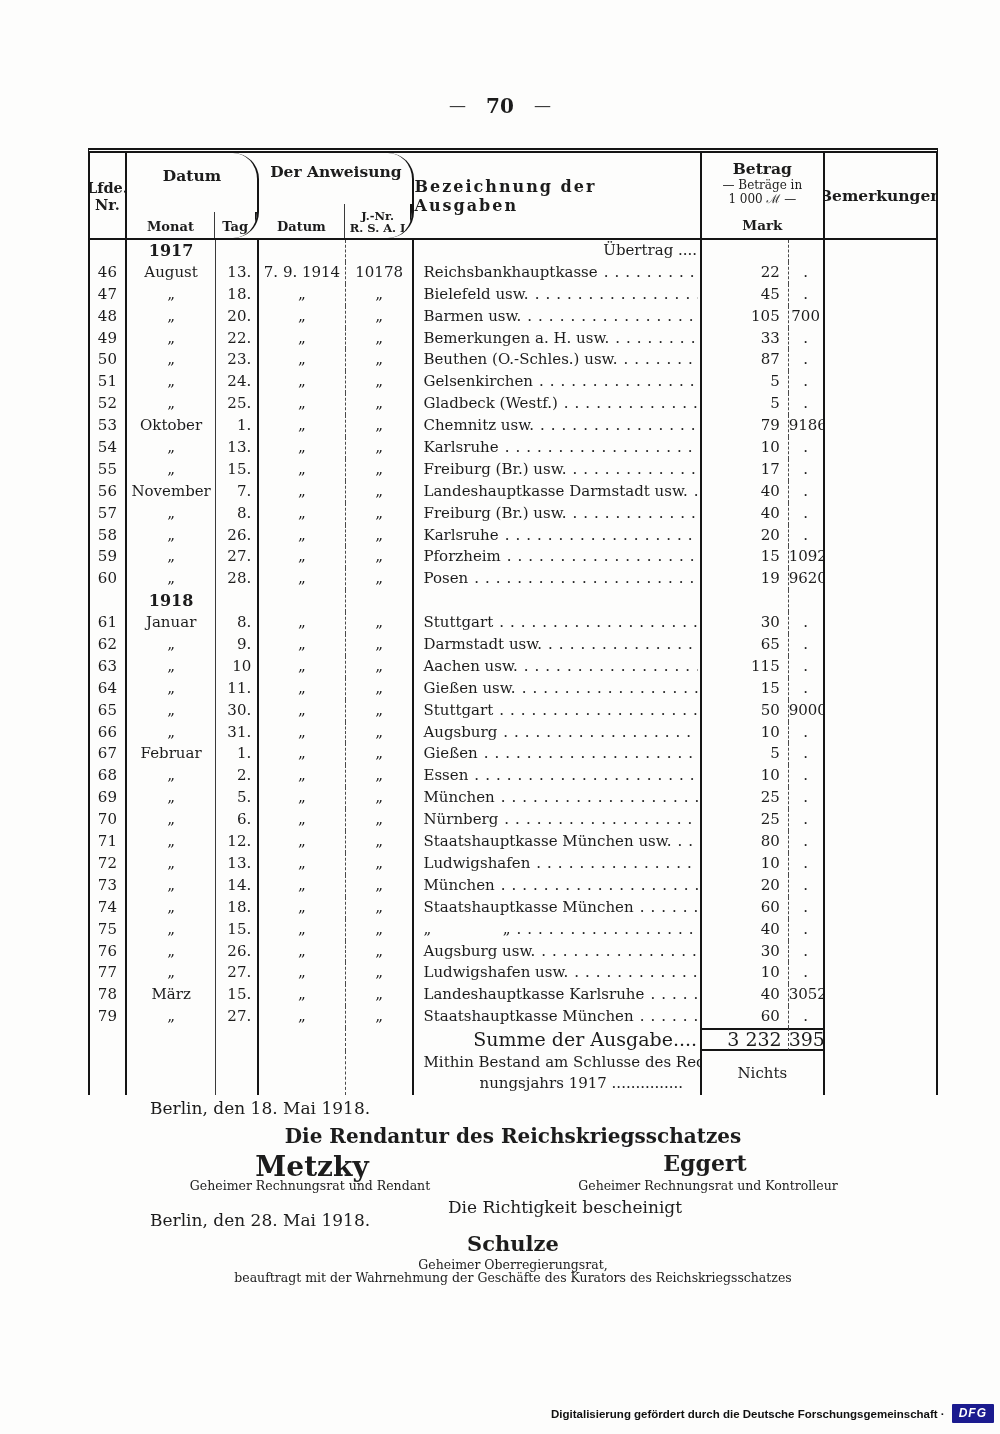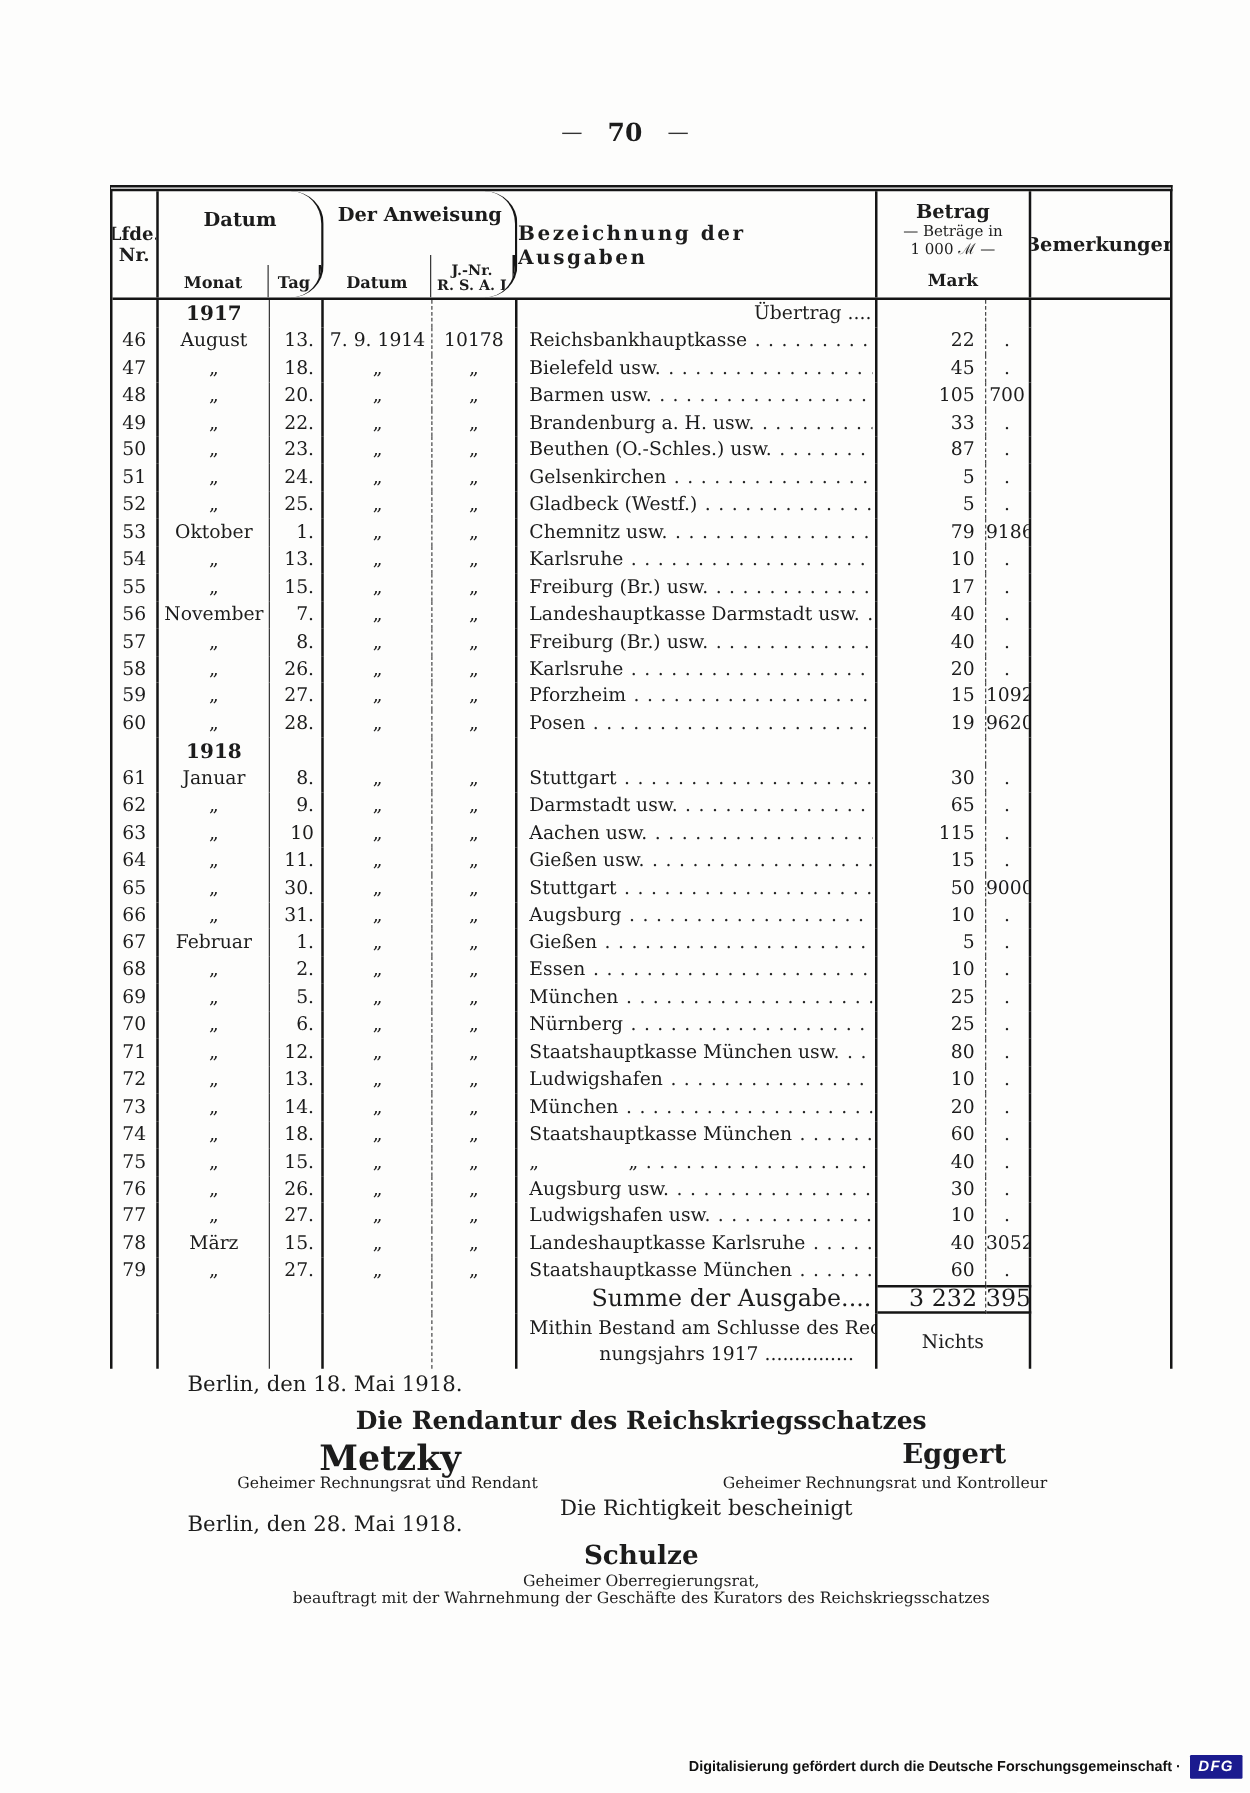--- a/index.html
+++ b/index.html
@@ -77,21 +77,21 @@
   .bestrow .c-bez{line-height:21px;padding-top:1px;}
   .bestrow .l1{padding-left:9px;white-space:nowrap;}
   .bestrow .l2{padding-left:37px;white-space:nowrap;margin-left:28px;}
   .bestrow .c-betfull{display:flex;align-items:center;justify-content:center;}
 
   
   .abs{position:absolute;}
   .date1{left:150px;top:1098px;font-size:17px;}
   .office{left:88px;top:1124px;width:850px;text-align:center;font-size:20px;font-weight:bold;}
   .name-l{left:212px;top:1150px;width:200px;text-align:center;font-size:28px;font-weight:bold;}
-  .name-r{left:605px;top:1150px;width:200px;text-align:right;font-size:22px;font-weight:bold;}
+  .name-r{left:605px;top:1150px;width:200px;text-align:center;font-size:22px;font-weight:bold;}
   .role-l{left:150px;top:1178px;width:320px;text-align:center;font-size:12.5px;}
   .role-r{left:548px;top:1178px;width:320px;text-align:center;font-size:12.5px;}
   .certify{left:415px;top:1197px;width:300px;text-align:center;font-size:17px;}
   .date2{left:150px;top:1210px;font-size:17px;}
   .cname{left:88px;top:1231px;width:850px;text-align:center;font-size:21px;font-weight:bold;}
   .crole1{left:88px;top:1257px;width:850px;text-align:center;font-size:12.5px;}
   .crole2{left:88px;top:1270px;width:850px;text-align:center;font-size:12.5px;}
 
   
   .dfgline{position:absolute;top:1404px;right:6px;display:flex;align-items:center;gap:7px;
@@ -194,21 +194,21 @@
           <div class="c c-rest">700</div>
           <div class="c c-bem"></div>
         </div>
         <div class="trow">
           <div class="c c-nr">49</div>
           <div class="c c-mon">„</div>
           <div class="c c-tag">22.</div>
           <div class="c c-adat">„</div>
           <div class="c c-jnr">„</div>
           <div class="c c-bez">
-            <span class="bez-text">Brandenburg a. H. usw.</span>
+            <span class="bez-text">Bemerkungen a. H. usw.</span>
             <span class="leader">..........................................................................................</span>
           </div>
           <div class="c c-bet">33</div>
           <div class="c c-rest">.</div>
           <div class="c c-bem"></div>
         </div>
         <div class="trow">
           <div class="c c-nr">50</div>
           <div class="c c-mon">„</div>
           <div class="c c-tag">23.</div>

